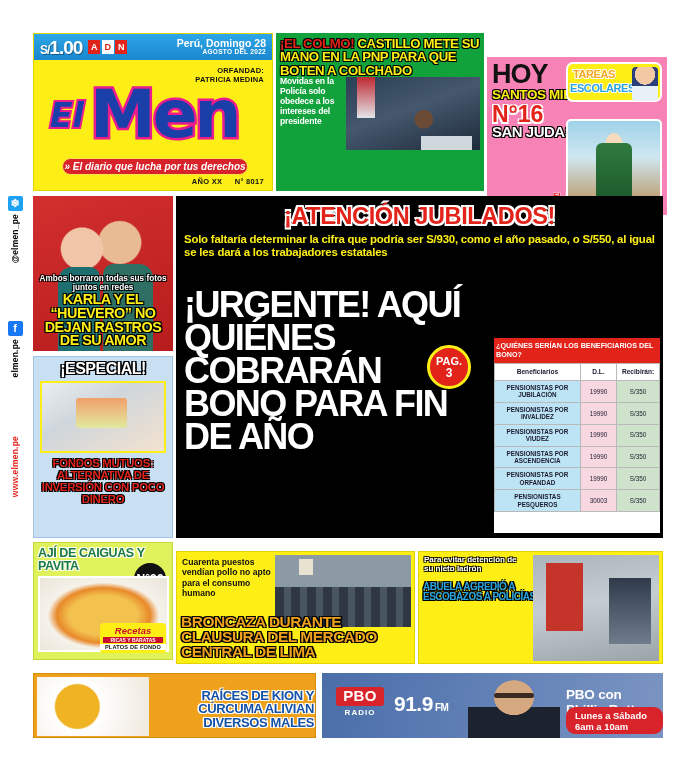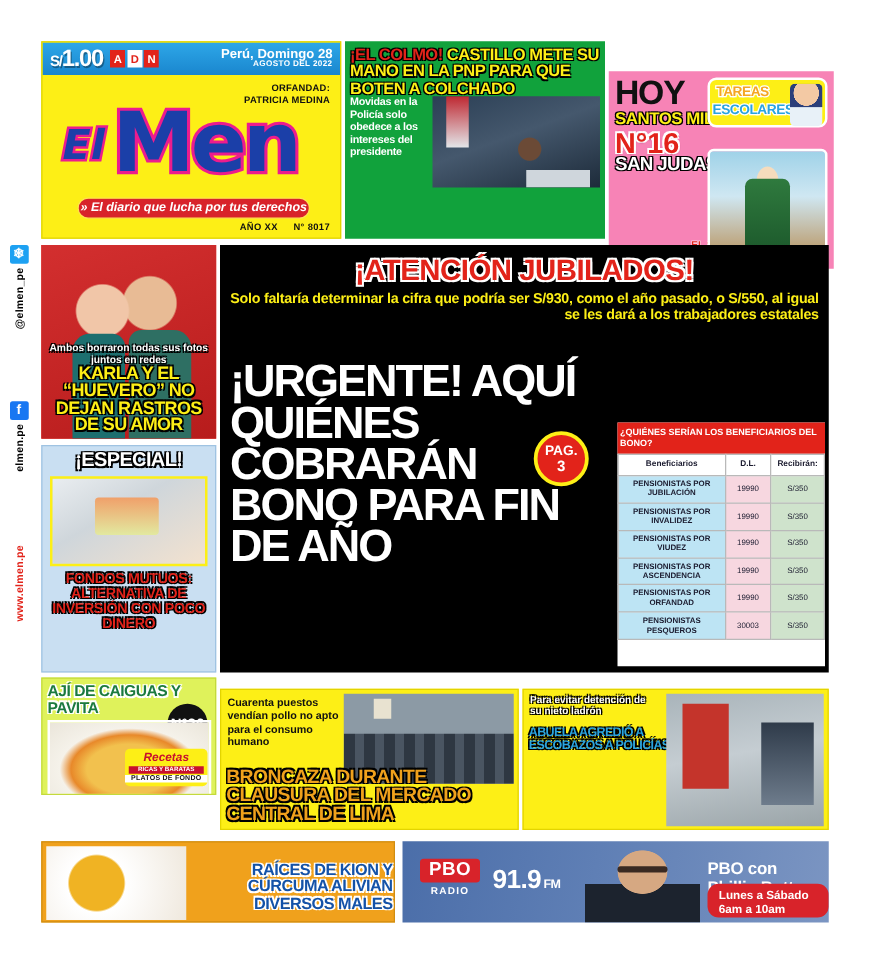--- a/index.html
+++ b/index.html
@@ -149,21 +149,21 @@
            text-shadow: -1.4px -1.4px 0 #000,1.4px -1.4px 0 #000,-1.4px 1.4px 0 #000,1.4px 1.4px 0 #000; }
   .esp-img { margin: 4px auto 0; width: 126px; height: 72px; border: 2px solid #fdef16;
              background: linear-gradient(150deg,#e9edf0 0%,#cfd6db 40%,#f3e2cf 100%); }
   .esp-img::after { content:""; position:absolute; left:28%; top:22%; width:42%; height:44%;
                     background: linear-gradient(#f0a06a,#e2e9a0); border-radius:3px; }
   .esp-head { margin-top: 5px; text-align: center; font-size: 11.4px; font-weight: 900;
               color: #e2231a; line-height: 1.04; letter-spacing: -.3px;
               text-shadow: -1.2px -1.2px 0 #000,1.2px -1.2px 0 #000,-1.2px 1.2px 0 #000,1.2px 1.2px 0 #000; }
 
   
-  .receta { left: 33px; top: 542px; width: 140px; height: 94px;
+  .receta { left: 33px; top: 542px; width: 140px; height: 118px;
             background: #dff25b; border: 1px solid #c4da3c; padding: 4px; }
   .rec-t { font-size: 12.5px; font-weight: 900; color: #1b7a3f; line-height: 1;
            letter-spacing: -.4px;
            text-shadow: -1.1px -1.1px 0 #fff,1.1px -1.1px 0 #fff,-1.1px 1.1px 0 #fff,1.1px 1.1px 0 #fff; }
   .rec-n { position: absolute; right: 6px; top: 20px; width: 32px; height: 32px;
            border-radius: 50%; background: #111; color: #fff; font-size: 12px; font-weight: 900;
            display: flex; align-items: center; justify-content: center; }
   .rec-img { margin-top: 4px; width: 131px; height: 76px; border: 2px solid #fff;
              background: radial-gradient(ellipse at 50% 52%, #f2c14e 0 38%, #e8892a 52%, #f5f2ea 62%, #eae5da 100%); }
   .rec-badge { position: absolute; right: 6px; bottom: 6px; width: 66px; height: 30px;
@@ -173,21 +173,21 @@
   .rec-badge .b2 { font-size: 5px; font-weight: 900; color: #fff; background: #c8102e;
                    text-align: center; margin: 1px 3px; }
   .rec-badge .b3 { font-size: 5.6px; font-weight: 900; color: #111; background:#fff;
                    text-align:center; letter-spacing:.2px; }
 
   
   .bigblack { left: 176px; top: 196px; width: 487px; height: 342px; background: #000; }
   .atencion { text-align: center; padding-top: 7px;
               font-size: 23.5px; font-weight: 900; color: #e2231a; letter-spacing: -.4px;
               text-shadow: -1.6px -1.6px 0 #fff,1.6px -1.6px 0 #fff,-1.6px 1.6px 0 #fff,1.6px 1.6px 0 #fff; }
-  .sub { margin: 3px 8px 0; text-align: right; font-size: 11.4px; font-weight: 900;
+  .sub { margin: 3px 8px 0; text-align: left; font-size: 11.4px; font-weight: 900;
          color: #fdef16; line-height: 1.14; letter-spacing: -.2px; }
   .urgente { position: absolute; left: 8px; top: 92px; width: 300px;
              font-size: 36px; font-weight: 900; color: #fff; line-height: .92;
              letter-spacing: -1.6px; }
   .pag { position: absolute; left: 427px; top: 345px; width: 44px; height: 44px;
          border-radius: 50%; background: #e2231a; border: 3px solid #fdef16;
          display: flex; flex-direction: column; align-items: center; justify-content: center;
          color: #fff; font-weight: 900; line-height: 1; }
   .pag .p1 { font-size: 11px; } .pag .p2 { font-size: 12px; }
 

